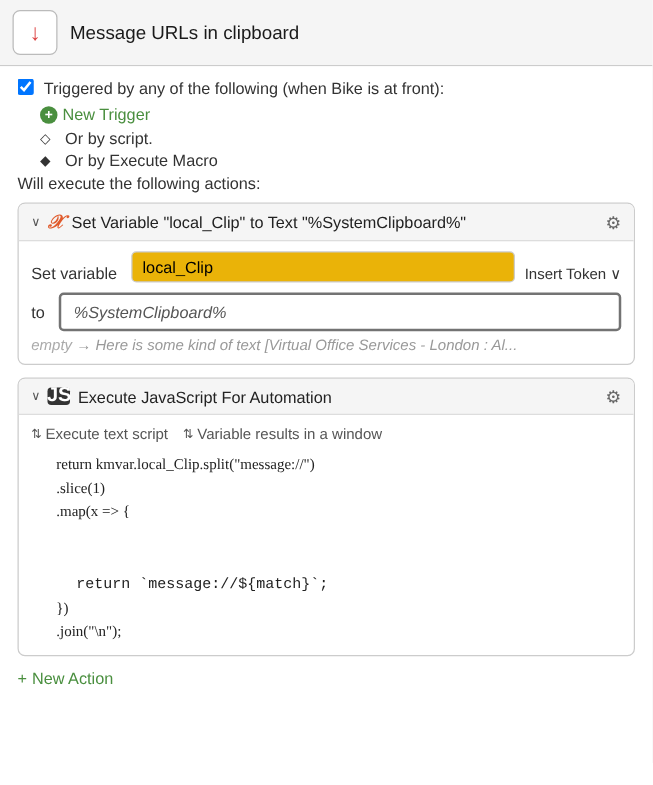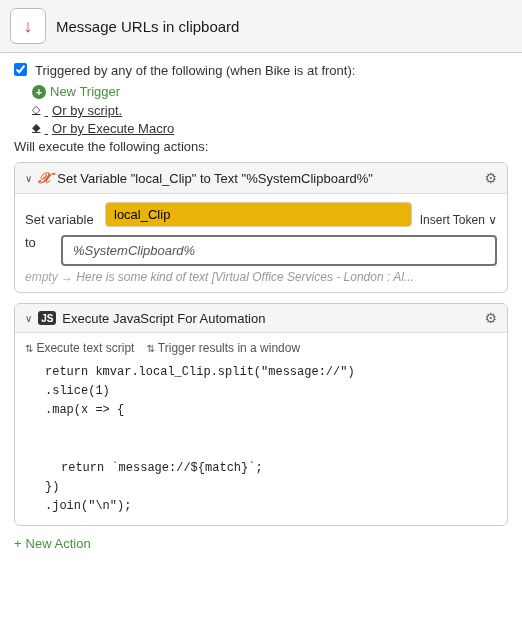--- a/index.html
+++ b/index.html
@@ -80,23 +80,22 @@
       font-size: 11px;
       font-weight: bold;
     }
 
     .sub-trigger {
       margin-left: 18px;
       font-size: 13px;
       color: #333;
       margin-bottom: 3px;
       display: flex;
-      align-items: flex-start;
+      align-items: center;
       gap: 4px;
-      text-decoration: underline;
     }
 
     .sub-trigger.collapsed::before {
       content: "◇";
       font-size: 11px;
     }
 
     .sub-trigger.expanded::before {
       content: "◆";
       font-size: 11px;
@@ -153,21 +152,21 @@
 
     .action-icon-js {
       width: 18px;
       height: 14px;
       background: #333;
       border-radius: 3px;
       display: flex;
       align-items: center;
       justify-content: center;
       color: white;
-      font-size: 10px;
+      font-size: 16px;
       font-weight: bold;
     }
 
     .gear-icon {
       font-size: 14px;
       color: #666;
       cursor: pointer;
     }
 
     .action-card-body {
@@ -200,21 +199,22 @@
       font-size: 12px;
       color: #333;
       border: none;
       background: none;
       cursor: pointer;
       white-space: nowrap;
     }
 
     .to-row {
       display: flex;
-      gap: 22px;
+      align-items: center;
+      gap: 8px;
       margin-bottom: 0;
     }
 
     .to-label {
       font-size: 13px;
       color: #333;
       min-width: 14px;
     }
 
     .to-value-box {
@@ -265,21 +265,21 @@
       color: #222;
       background: white;
       line-height: 1.6;
       padding: 0 4px;
     }
 
     .code-line {
       white-space: pre;
     }
 
-    .code-indent1 { padding-left: 16px; }
+    .code-indent1 { padding-left: 16px; font-family: Liberation Serif, serif; }
     .code-indent2 { padding-left: 32px; }
 
     .new-action {
       display: flex;
       align-items: center;
       gap: 4px;
       color: #4a8f3f;
       margin-top: 8px;
       font-size: 13px;
       cursor: pointer;
@@ -354,21 +354,21 @@
       <span class="gear-icon">⚙</span>
     </div>
     <div class="action-card-body">
       <div class="js-options">
         <div class="js-option">
           <span class="js-option-icon">⇅</span>
           <span>Execute text script</span>
         </div>
         <div class="js-option">
           <span class="js-option-icon">⇅</span>
-          <span>Trigger results in a window</span>
+          <span>Variable results in a window</span>
         </div>
       </div>
       <div class="code-block">
         <div class="code-line code-indent1">return kmvar.local_Clip.split("message://")</div>
         <div class="code-line code-indent1">.slice(1)</div>
         <div class="code-line code-indent1">.map(x =&gt; {</div>
         <div class="code-line">&nbsp;</div>
         <div class="code-line">&nbsp;</div>
         <div class="code-line code-indent2">return `message://${match}`;</div>
         <div class="code-line code-indent1">})</div>

